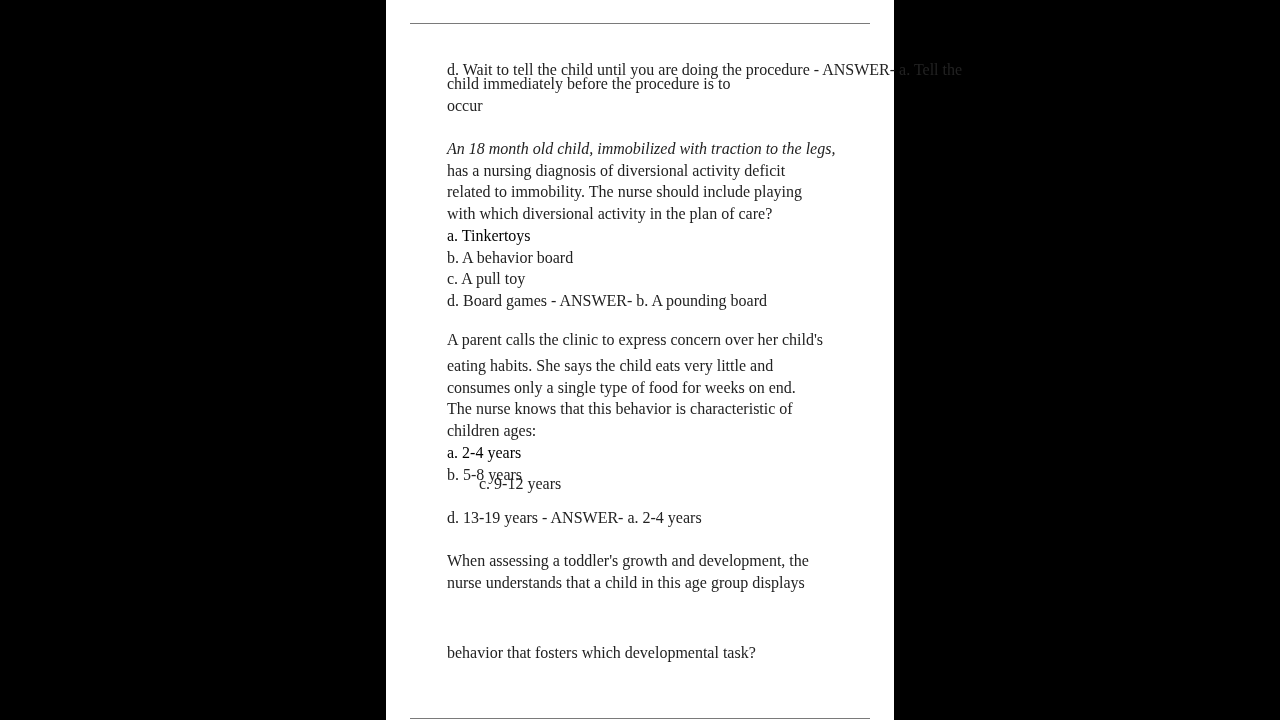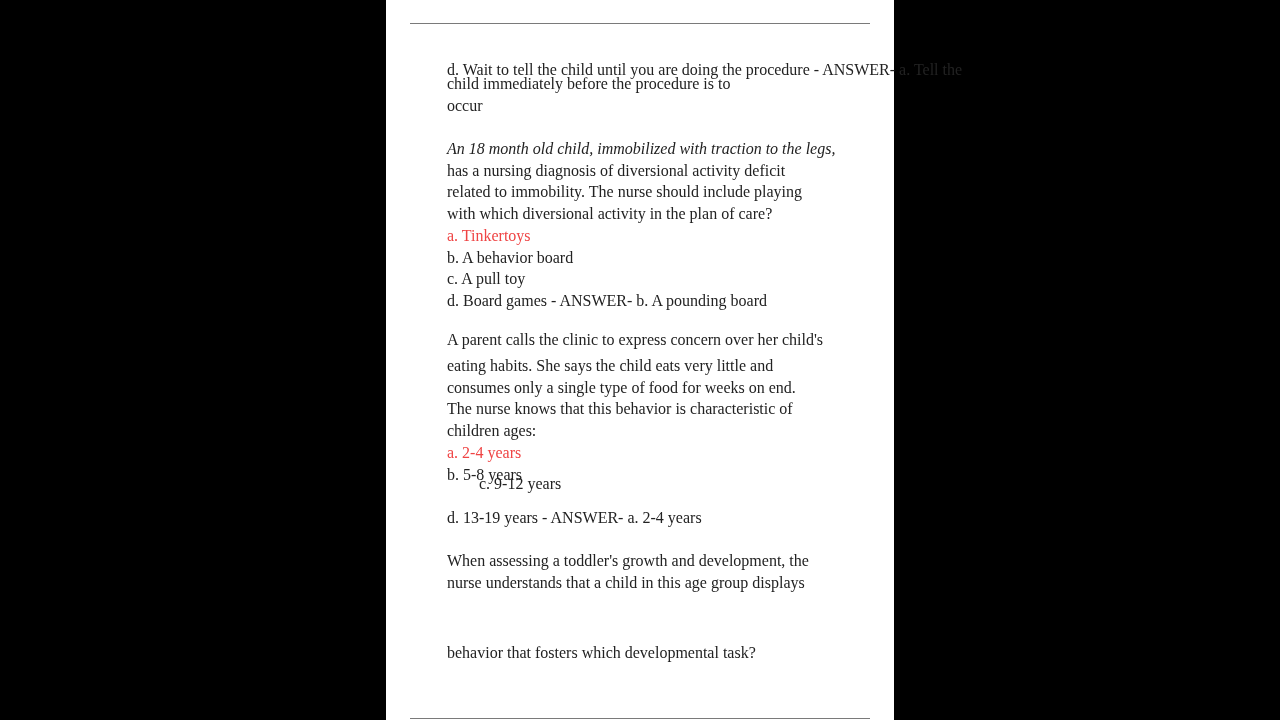--- a/index.html
+++ b/index.html
@@ -11,21 +11,21 @@
       position: absolute; left: 386px; top: 0; width: 508px; height: 720px; background: #fff;
     }
     .rule {
       position: absolute; left: 24px; width: 460px; height: 1px; background: #7a7a7a;
     }
     .rule.top { top: 23px; }
     .rule.bottom { top: 718px; }
     .line {
       position: absolute; left: 61px; font-size: 16px; color: #222; white-space: nowrap; line-height: 14px;
     }
-    .red { color: #ef4444; }
+    .red { color: #000000; }
   </style>
 </head>
 <body>
 
 <div class="page">
   <div class="rule top"></div>
   <div id="lines">
       <div class="line" style="top: 63px;">d. Wait to tell the child until you are doing the procedure - ANSWER- a. Tell the</div>
       <div class="line" style="top: 77px;">child immediately before the procedure is to</div>
       <div class="line" style="top: 99px;">occur</div>

